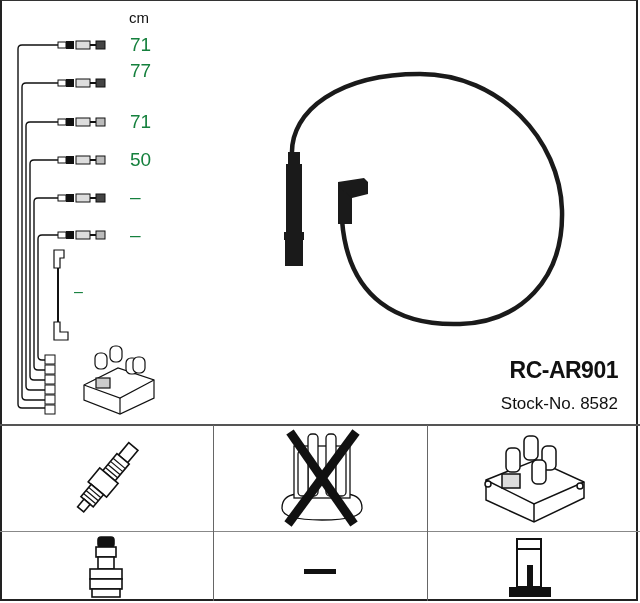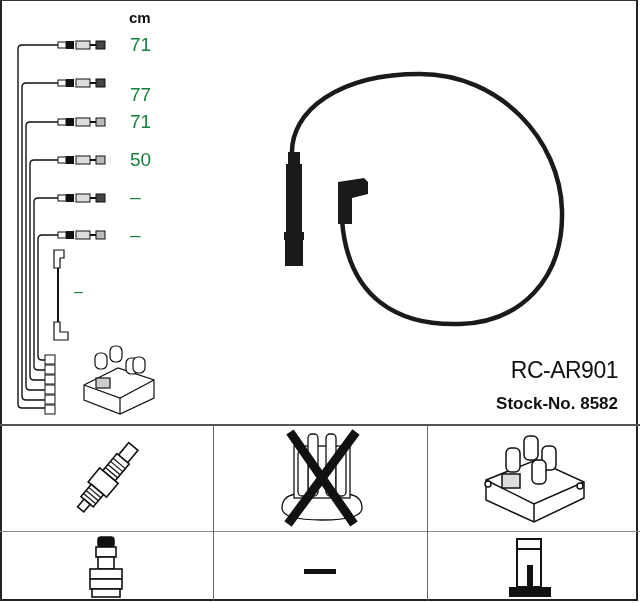--- a/index.html
+++ b/index.html
@@ -1,34 +1,34 @@
 <!DOCTYPE html>
 <html><head>
 <meta charset="utf-8">
 <style>
   html, body { margin:0; padding:0; background:#fff; }
   body { width:640px; height:603px; position:relative; overflow:hidden; font-family:"Liberation Sans", sans-serif; }
   .frame { position:absolute; left:0; top:0; width:638px; height:601px; border-top:1px solid #333; border-left:2px solid #222; border-right:2px solid #222; border-bottom:2px solid #222; box-sizing:border-box; }
   .hline { position:absolute; left:0; width:640px; height:2px; background:#555; }
   .vline { position:absolute; width:1px; background:#666; }
-  .unit { position:absolute; left:129px; top:9px; font-weight:bold; font-size:15px; color:#111; }
+  .unit { position:absolute; left:129px; top:9px; font-weight:normal; font-size:15px; color:#111; }
   .len { position:absolute; left:130px; font-size:19px; color:#15803d; }
-  .title { position:absolute; right:22px; top:357px; font-weight:normal; font-size:23px; color:#111; letter-spacing:-0.5px; font-stretch:condensed; }
-  .stock { position:absolute; right:22px; top:394px; font-weight:bold; font-size:17px; color:#111; }
+  .title { position:absolute; right:22px; top:357px; font-weight:bold; font-size:23px; color:#111; letter-spacing:-0.5px; font-stretch:condensed; }
+  .stock { position:absolute; right:22px; top:394px; font-weight:normal; font-size:17px; color:#111; }
   svg { position:absolute; }
 </style>
 </head>
 <body>
 
 <div class="frame"></div>
 
 <div class="unit">cm</div>
 
 <div class="len" style="top:34px">71</div>
-<div class="len" style="top:84px">77</div>
+<div class="len" style="top:60px">77</div>
 <div class="len" style="top:111px">71</div>
 <div class="len" style="top:149px">50</div>
 <div class="len" style="top:186px">–</div>
 <div class="len" style="top:224px">–</div>
 <div class="len" style="left:74px;top:283px;font-size:16px">–</div>
 
 <svg width="200" height="420" style="left:0;top:0" viewBox="0 0 200 420">
   <g fill="none" stroke="#111" stroke-width="1.4">
     <path d="M58 45 H22 Q18 45 18 49 V404 Q18 408 22 408 H45"></path>
     <path d="M58 83 H26 Q22 83 22 87 V396 Q22 400 26 400 H45"></path>

